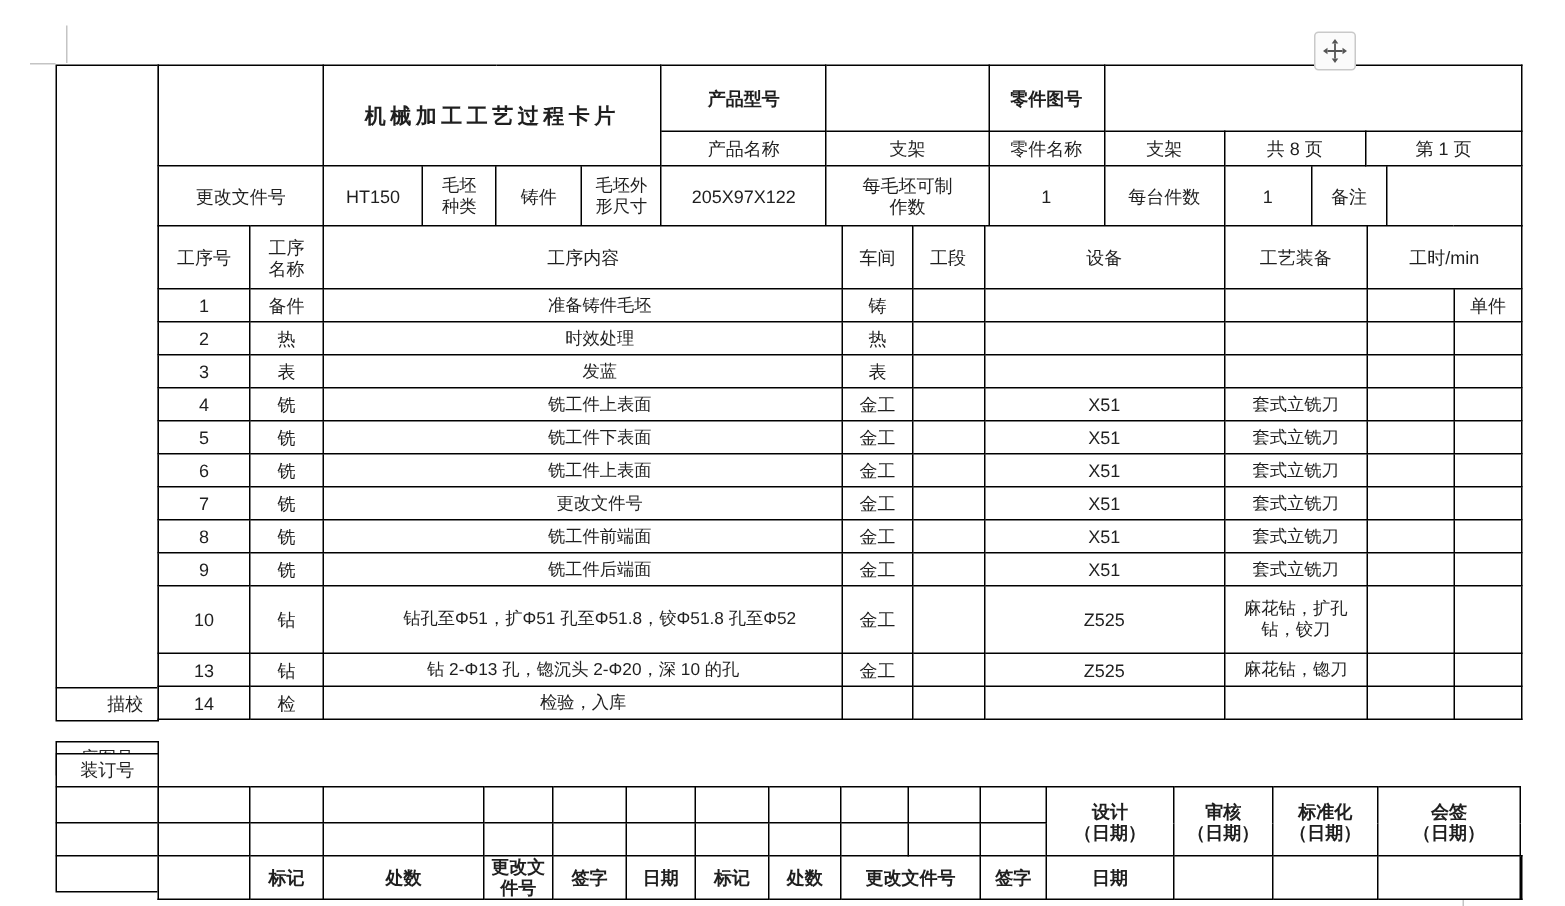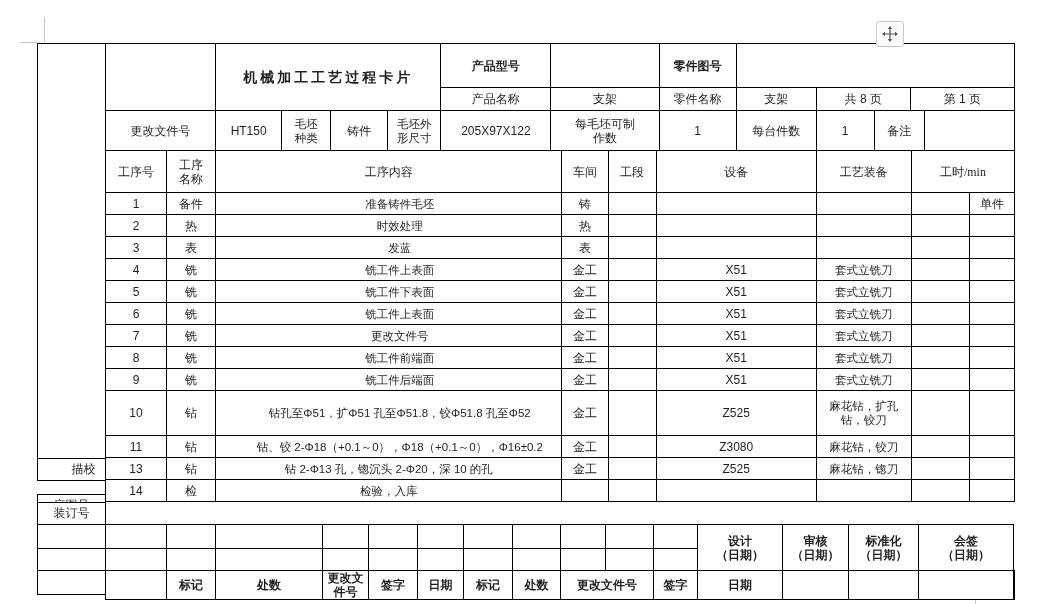--- a/index.html
+++ b/index.html
@@ -113,21 +113,21 @@
           <col style="width:49px">
           <col style="width:346px">
           <col style="width:46px">
       <col style="width:48px">
           <col style="width:160px">
           <col style="width:95px">
           <col style="width:58px">
           <col style="width:45px">
     </colgroup>
     <tbody>
-          <tr style="height:42px;font-family:Liberation Serif, serif;">
+          <tr style="height:42px;">
       <td class="c">工序号</td>
       <td class="c">工序
 名称</td>
       <td class="c">工序内容</td>
       <td class="c">车间</td>
       <td class="c">工段</td>
       <td class="c">设备</td>
       <td class="c">工艺装备</td>
       <td class="c" colspan="2">工时/min</td>
     </tr>
@@ -234,31 +234,20 @@
           </tr>
           <tr class="tall">
             <td class="c">10</td>
             <td class="c">钻</td>
             <td class="l small">钻孔至Φ51，扩Φ51 孔至Φ51.8，铰Φ51.8 孔至Φ52</td>
             <td class="c">金工</td>
             <td class="c"></td>
             <td class="c">Z525</td>
             <td class="c small">麻花钻，扩孔
 钻，铰刀</td>
-            <td class="c"></td>
-            <td class="c"></td>
-          </tr>
-          <tr style="height: 22px;">
-            <td class="c">11</td>
-            <td class="c">钻</td>
-            <td class="l small">钻、铰 2-Φ18（+0.1～0），Φ18（+0.1～0），Φ16±0.2</td>
-            <td class="c">金工</td>
-            <td class="c"></td>
-            <td class="c">Z3080</td>
-            <td class="c small">麻花钻，铰刀</td>
             <td class="c"></td>
             <td class="c"></td>
           </tr>
           <tr style="height: 22px;">
             <td class="c">13</td>
             <td class="c">钻</td>
             <td class="c small">钻 2-Φ13 孔，锪沉头 2-Φ20，深 10 的孔</td>
             <td class="c">金工</td>
             <td class="c"></td>
             <td class="c">Z525</td>

